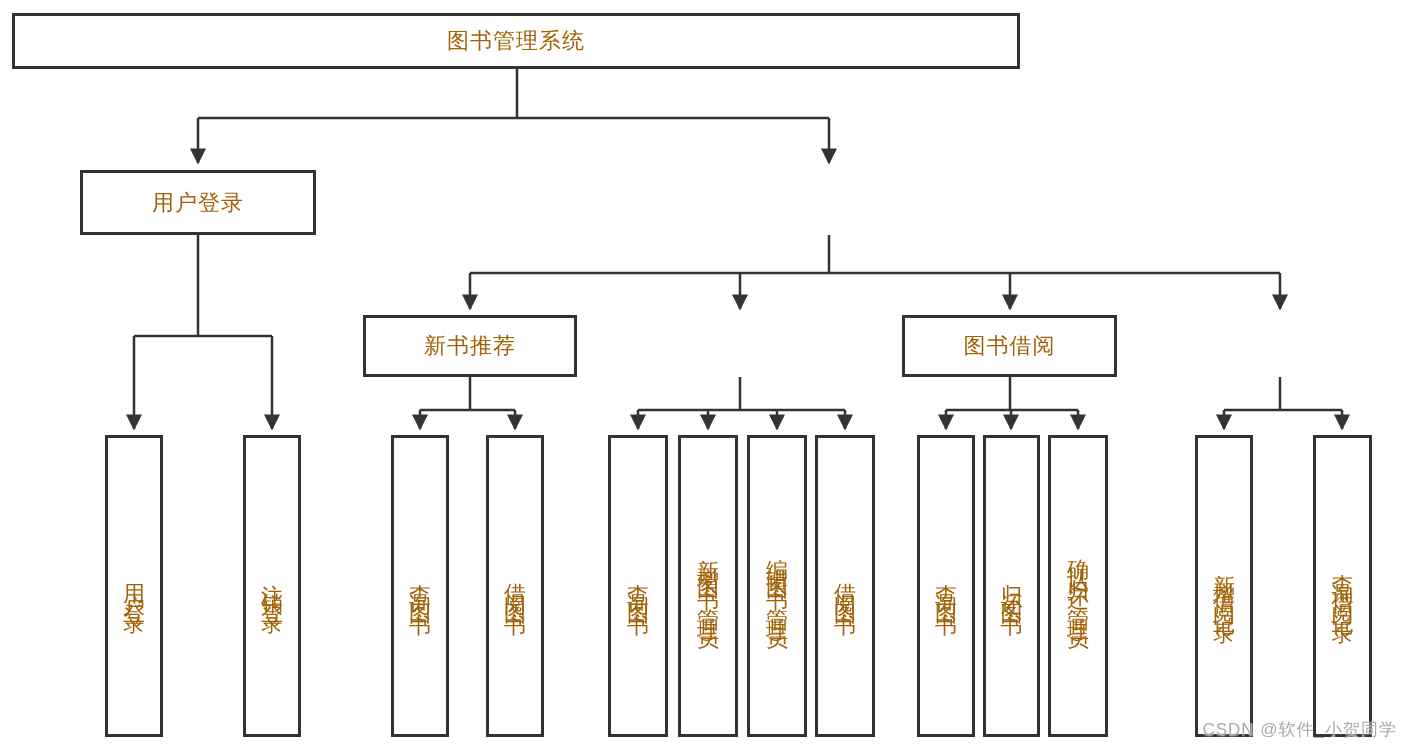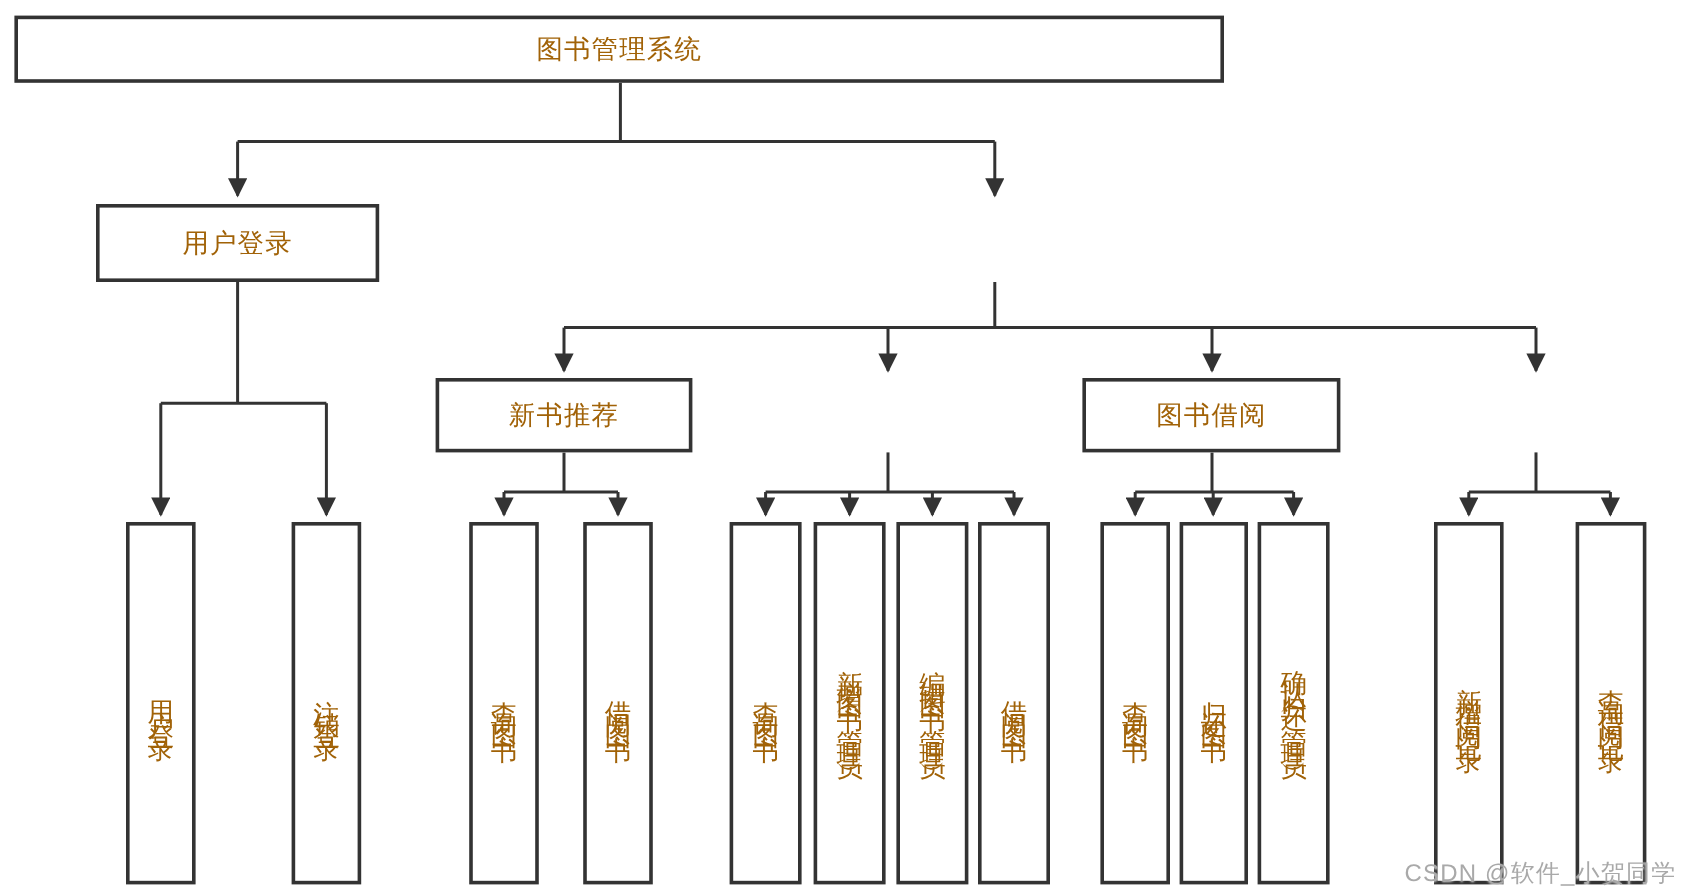--- a/index.html
+++ b/index.html
@@ -12,21 +12,21 @@
     position:absolute;box-sizing:border-box;background:#ffffff;
     border:3px solid #333333;display:flex;align-items:center;justify-content:center;
     color:#a16207;font-size:22px;letter-spacing:1px;z-index:1;text-align:center;
   }
   .leaf{
     writing-mode:vertical-rl;text-orientation:mixed;
     font-size:22px;letter-spacing:10px;line-height:1;letter-spacing:10px;
   }
   .watermark{
     position:absolute;right:8px;bottom:6px;z-index:2;
-    font-size:20px;color:#a9a9a9;letter-spacing:1px;
+    font-size:17px;color:#a9a9a9;letter-spacing:1px;
     text-shadow:0 1px 2px #ffffff;white-space:nowrap;
   }
 </style>
 </head>
 <body>
 
 <div class="canvas">
 
   <svg class="connectors" width="1405" height="747" viewBox="0 0 1405 747">
     <defs>

